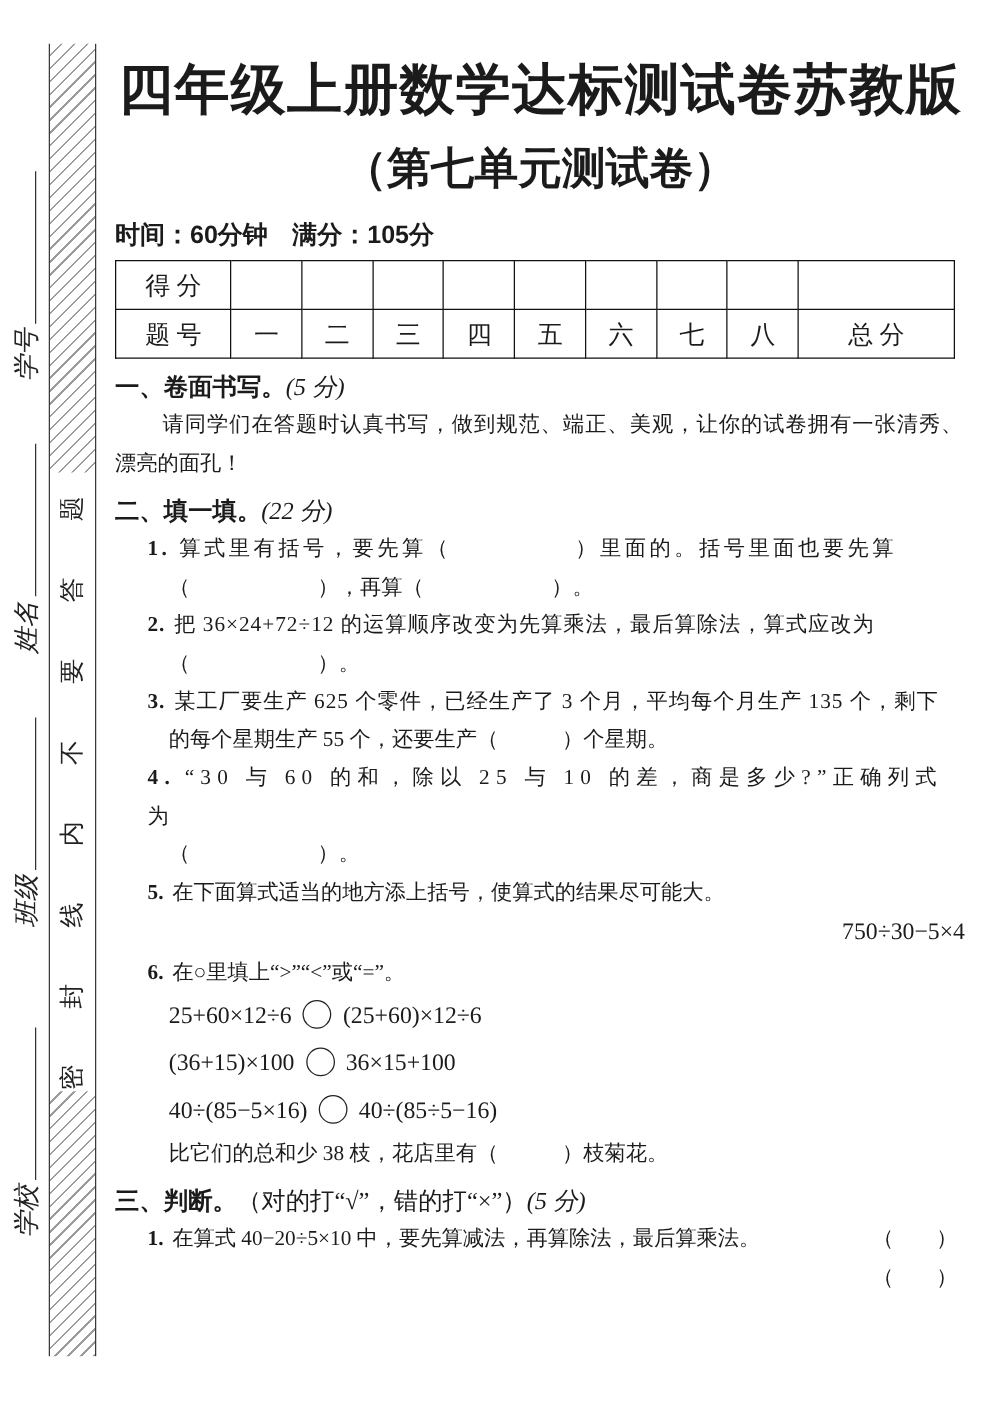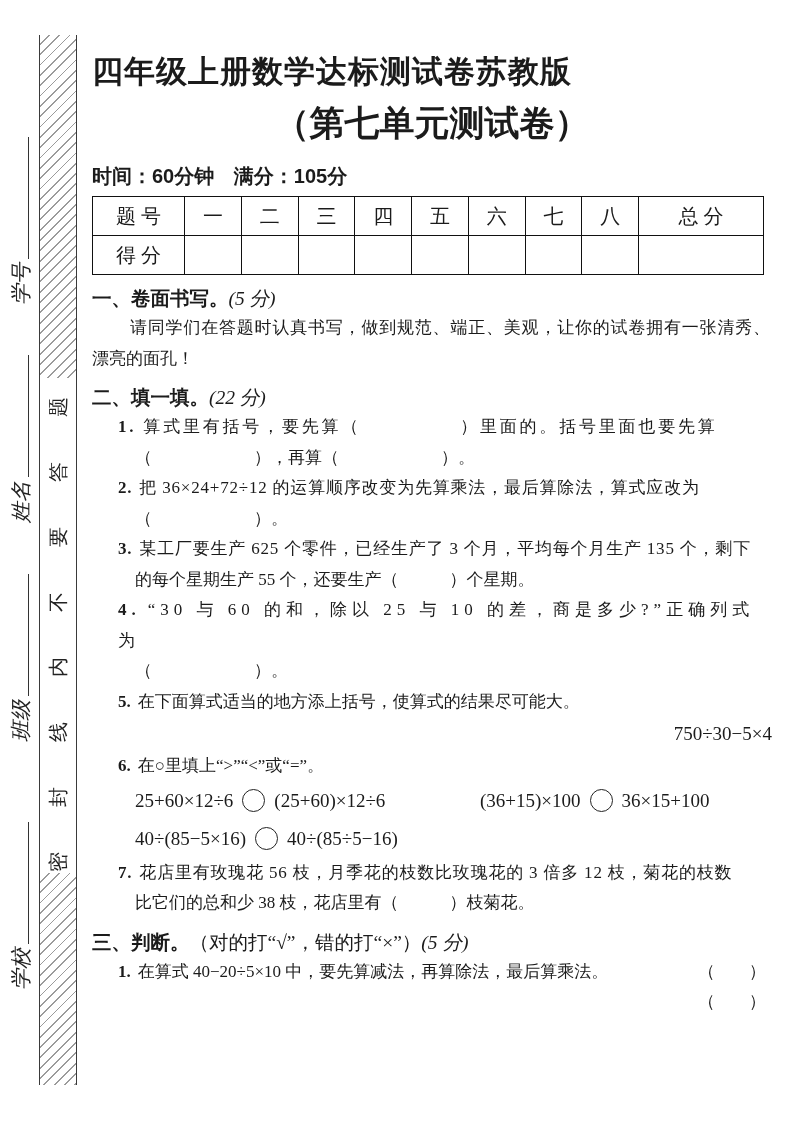--- a/index.html
+++ b/index.html
@@ -34,26 +34,26 @@
     display:flex; align-items:flex-end;
     font-style:italic; font-size:21px; color:#222; white-space:nowrap;
   }
   .info-text { line-height:26px; }
   .info-line { flex:1; border-bottom:1.5px solid #333; margin:0 2px 5px 4px; }
 
   
   .content { position:absolute; left:92px; top:36px; width:680px; }
 
   .title {
-    font-family:"Liberation Sans","DejaVu Sans",sans-serif;
-    font-weight:bold; font-size:31px; line-height:56px; margin-top:8px; letter-spacing:1px;
+    text-align:center; font-family:"Liberation Sans","DejaVu Sans",sans-serif;
+    font-weight:bold; font-size:44px; line-height:56px; margin-top:8px; letter-spacing:1px;
   }
   .subtitle {
     text-align:center; font-family:"Liberation Sans","DejaVu Sans",sans-serif;
-    font-weight:bold; font-size:35px; line-height:46px; margin-top:0;
+    font-weight:bold; font-size:35px; line-height:46px; margin-top:12px;
   }
   .meta {
     margin-top:18px; 
     font-family:"Liberation Sans","DejaVu Sans",sans-serif;
     font-weight:bold; font-size:20px; line-height:24px;
   }
   .meta span + span { margin-left:14px; }
 
   table.score { margin-top:8px; width:672px; border-collapse:collapse; }
   table.score td {
@@ -69,21 +69,21 @@
   .para-indent { text-indent:38px; }
   .q-line { padding-left:26px; }
   .q-cont { padding-left:43px; }
   .qnum { font-weight:bold; margin-right:7px; }
   .ls-a { letter-spacing:2.8px; }
   .ls-b { letter-spacing:5px; }
   .ls-c { letter-spacing:0.8px; }
 
   .expr-line { padding-left:43px; font-size:19px; line-height:34px;text-align:right; }
 
-  .cmp-row { padding-left:43px; display:flex; font-size:19px; line-height:38px; align-items:flex-start; }
+  .cmp-row { padding-left:43px; display:flex; font-size:19px; line-height:38px; align-items:flex-start;flex-direction:column; }
   .cmp-pair { white-space:nowrap; }
   .cmp-pair.first { width:345px; }
   .cmp-circle {
     display:inline-block; width:23px; height:23px; border:1.6px solid #222;
     border-radius:50%; vertical-align:-5px; margin:0 9px;
   }
 
   .judge-row { display:flex; font-size:17px; line-height:30.5px; }
   .judge-row .jbody { padding-left:26px; }
   .judge-row .jparen { margin-left:auto; padding-right:6px; white-space:nowrap; }
@@ -135,43 +135,43 @@
           <col style="width:56px">
         <col style="width:56px">
           <col style="width:56px">
           <col style="width:56px">
           <col style="width:56px">
         <col style="width:56px">
           <col style="width:123px">
       </colgroup>
       <tbody>
           <tr>
+        <td>得 分</td>
+        <td></td>
+        <td></td>
+        <td></td>
+        <td></td>
+        <td></td>
+        <td></td>
+        <td></td>
+        <td></td>
+        <td></td>
+      </tr>
+      <tr>
         <td>题 号</td>
         <td>一</td>
         <td>二</td>
         <td>三</td>
         <td>四</td>
         <td>五</td>
         <td>六</td>
         <td>七</td>
         <td>八</td>
         <td>总 分</td>
       </tr>
-      <tr>
-        <td>得 分</td>
-        <td></td>
-        <td></td>
-        <td></td>
-        <td></td>
-        <td></td>
-        <td></td>
-        <td></td>
-        <td></td>
-        <td></td>
-      </tr>
     </tbody>
       </table>
 
     <div class="sec-heading">
       <span>一、卷面书写。</span><span class="score-note">(5 分)</span>
     </div>
     <div class="line para-indent ls-c">请同学们在答题时认真书写，做到规范、端正、美观，让你的试卷拥有一张清秀、</div>
     <div class="line">漂亮的面孔！</div>
 
     <div class="sec-heading">
@@ -213,23 +213,20 @@
       <span class="cmp-pair">
         <span>(36+15)×100</span><span class="cmp-circle"></span><span>36×15+100</span>
       </span>
     </div>
     <div class="cmp-row">
       <span class="cmp-pair first">
         <span>40÷(85−5×16)</span><span class="cmp-circle"></span><span>40÷(85÷5−16)</span>
       </span>
     </div>
 
-    <div class="line q-line ls-c">
-      <span class="qnum">7.</span><span>花店里有玫瑰花 56 枝，月季花的枝数比玫瑰花的 3 倍多 12 枝，菊花的枝数</span>
-    </div>
     <div class="line q-cont">比它们的总和少 38 枝，花店里有（　　　）枝菊花。</div>
 
     <div class="sec-heading">
       <span>三、判断。</span><span class="sec-note">（对的打“√”，错的打“×”）</span><span class="score-note">(5 分)</span>
     </div>
 
     <div class="judge-row">
       <span class="jbody"><span class="qnum">1.</span><span>在算式 40−20÷5×10 中，要先算减法，再算除法，最后算乘法。</span></span>
       <span class="jparen">（　　）</span>
     </div>

